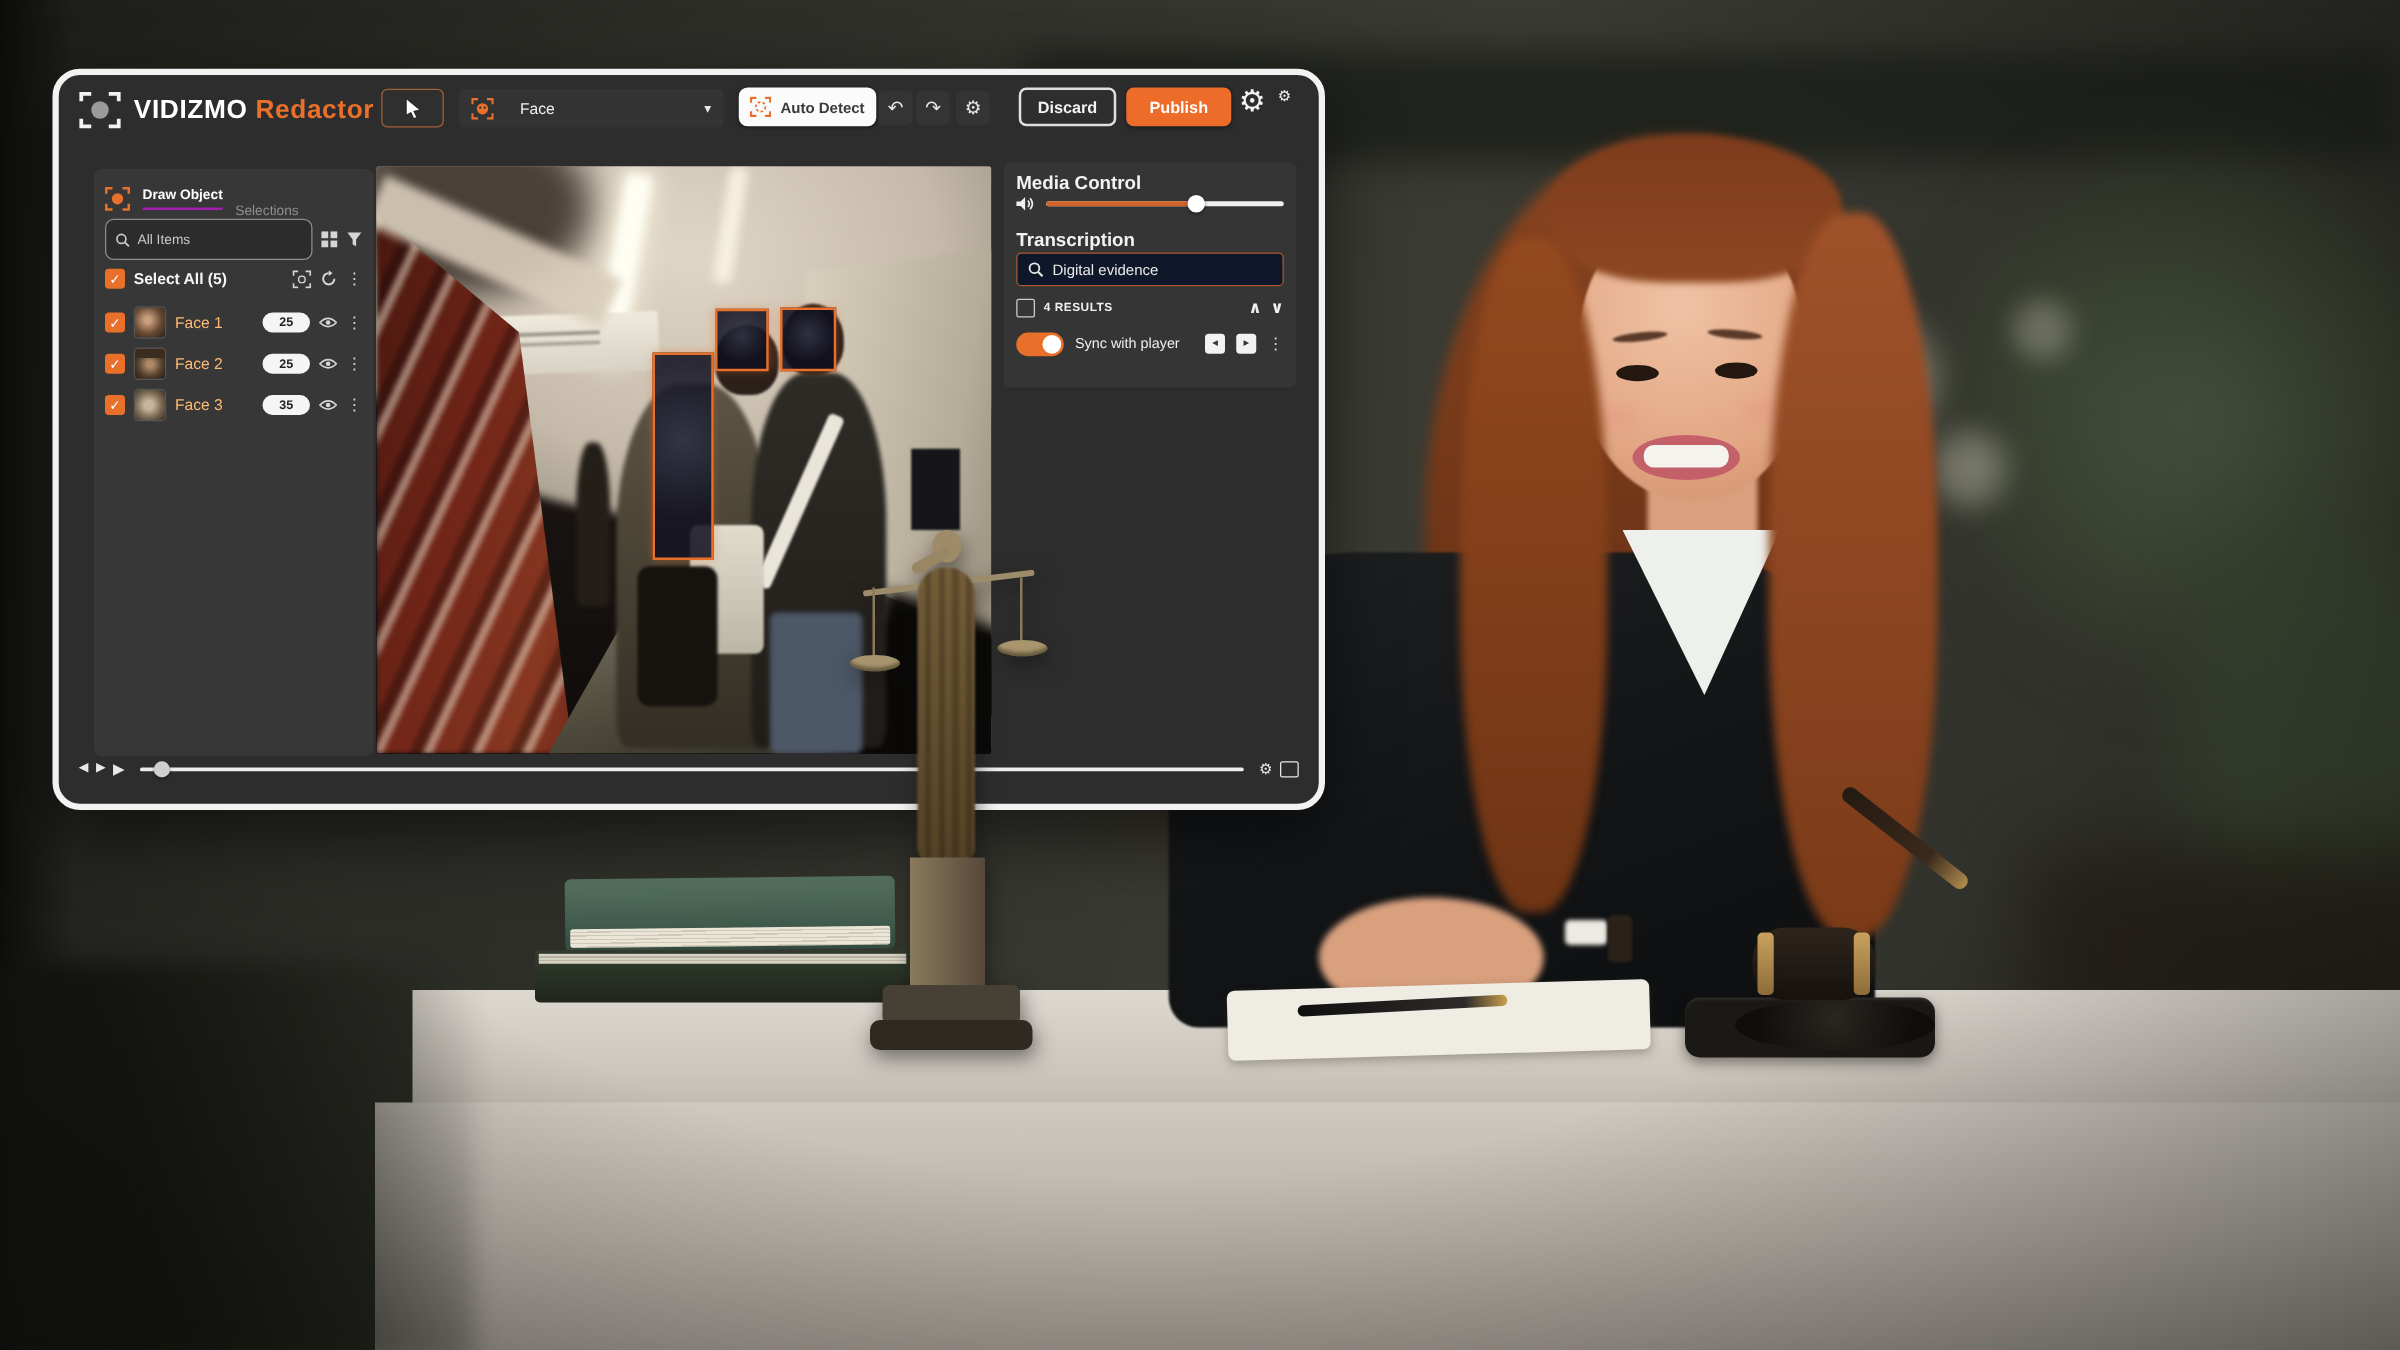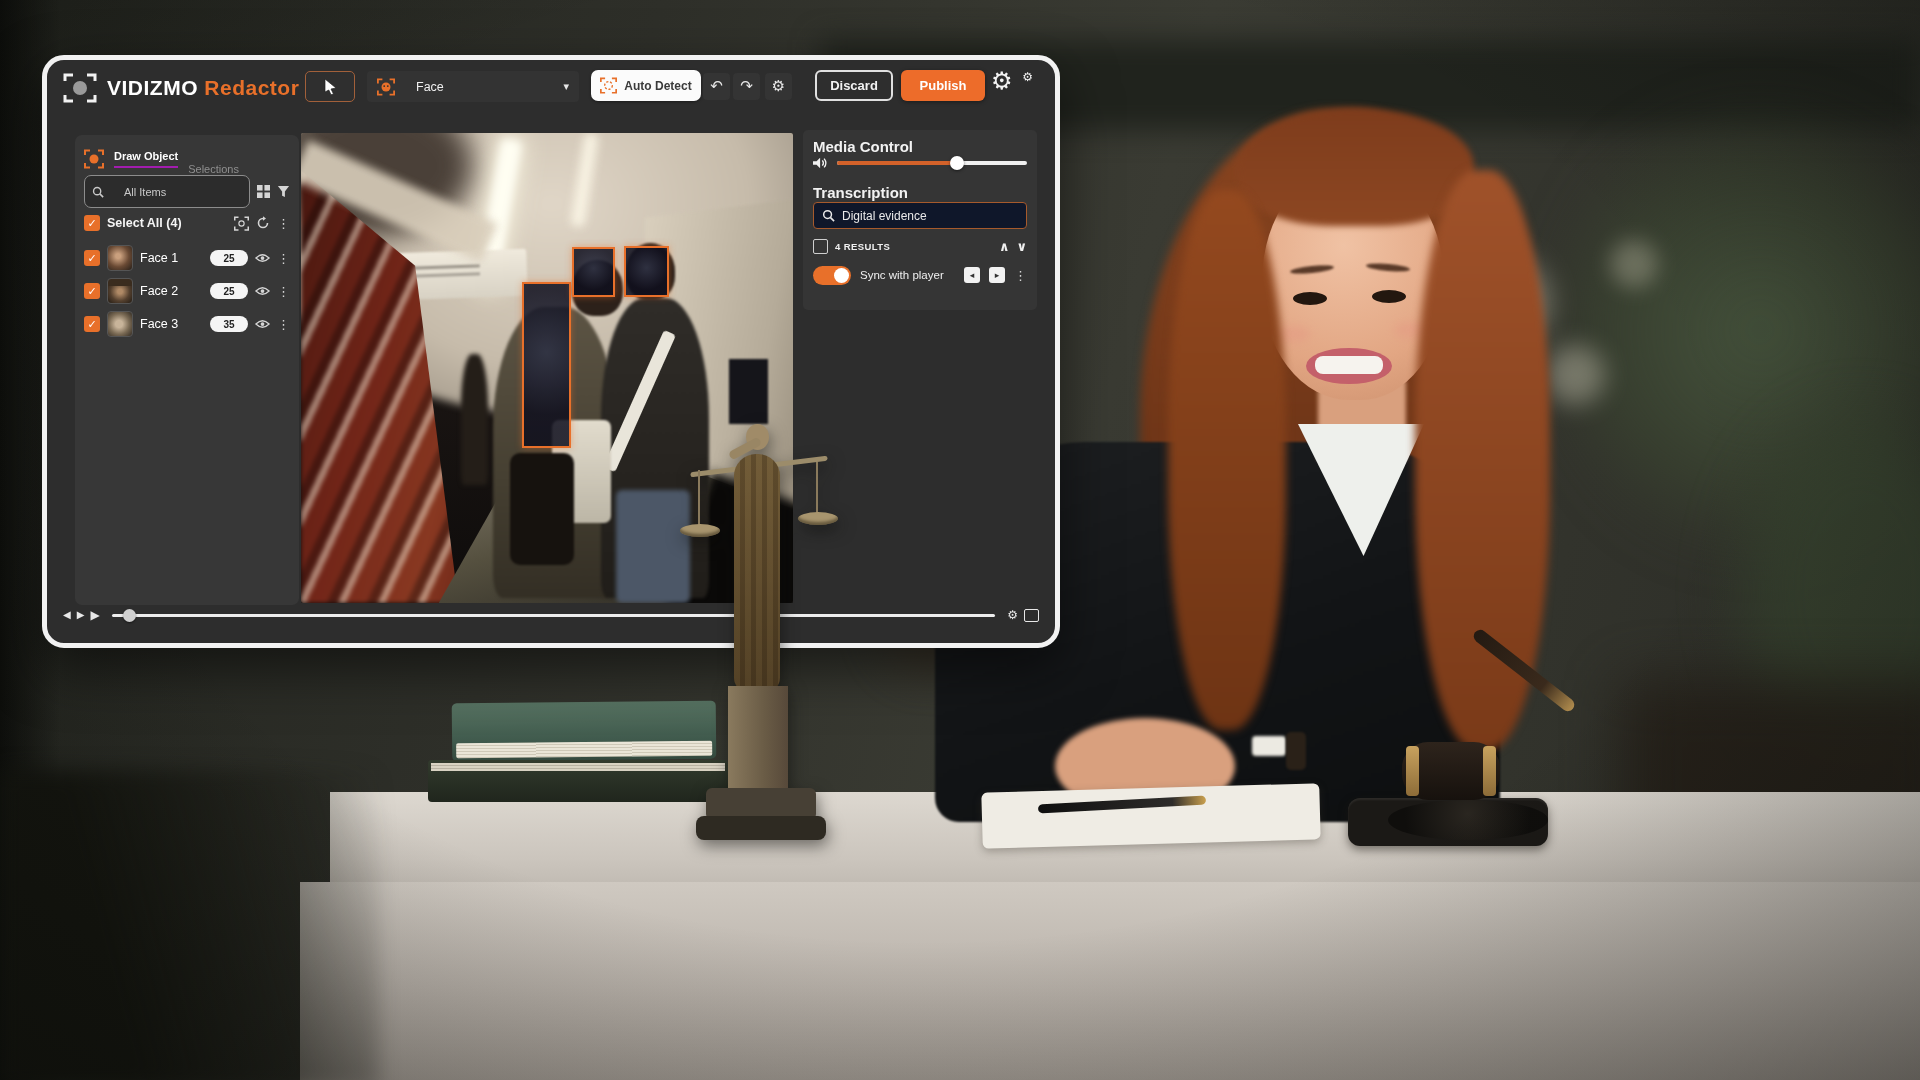--- a/index.html
+++ b/index.html
@@ -98,30 +98,30 @@
   .gears{left:944px;top:9px;width:40px;height:34px;color:#f2f2f2;}
 
   
   .sidebar{left:28px;top:75px;width:224px;height:470px;background:#373737;border-radius:7px;}
   .sb-row{position:absolute;left:9px;right:9px;display:flex;align-items:center;}
   .sb-head{top:12px;height:24px;gap:10px;}
   .tab{font-size:11px;cursor:pointer;white-space:nowrap;}
   .tab.active{color:#fff;font-weight:bold;border-bottom:2px solid #a21caf;padding-bottom:4px;}
   .tab.inactive{color:#8f8f8f;margin-top:20px;}
   .sb-search{top:44px;height:25px;gap:7px;}
-  .searchbox{flex:1;height:23px;background:#2c2c2c;border:1px solid #8c8c8c;border-radius:7px;display:flex;align-items:center;gap:20px;padding:4px 7px;color:#c9c9c9;font-size:11px;}
+  .searchbox{flex:1;height:23px;background:#2c2c2c;border:1px solid #8c8c8c;border-radius:7px;display:flex;align-items:center;gap:6px;padding:4px 7px;color:#c9c9c9;font-size:11px;}
   .sb-selectall{top:76px;height:24px;gap:7px;}
   .checkbox{width:16px;height:16px;border-radius:3px;background:#e8702a;color:#fff;font-size:11px;display:flex;align-items:center;justify-content:center;flex:none;cursor:pointer;}
   .sa-label{font-size:12.5px;font-weight:bold;color:#f5f5f5;flex:1;}
   .sb-item{height:30px;gap:7px;}
   .thumb{width:26px;height:26px;border-radius:4px;flex:none;border:1px solid #555;box-sizing:border-box;}
   .thumb1{background:radial-gradient(circle at 42% 42%,#caa07e 12%,#6a4a34 55%,#2e241c 95%);}
   .thumb2{background:linear-gradient(180deg,#3a2c1e 0 30%,rgba(0,0,0,0) 30%),radial-gradient(circle at 50% 52%,#b08a66 14%,#54402e 55%,#241c14 95%);}
   .thumb3{background:radial-gradient(circle at 46% 50%,#c8b49a 20%,#7a6a54 58%,#3a3228 95%);}
-  .item-label{font-size:12.5px;color:#ffffff;flex:1;}
+  .item-label{font-size:12.5px;color:#fdba74;flex:1;}
   .pill{min-width:30px;height:16px;border-radius:9px;background:#f5f5f5;color:#222;font-size:10px;font-weight:bold;display:flex;align-items:center;justify-content:center;padding:0 4px;}
   .kebab{color:#d5d5d5;font-size:13px;cursor:pointer;}
   .sbicon{color:#d5d5d5;cursor:pointer;display:flex;align-items:center;}
 
   
   .video{left:254px;top:73px;width:492px;height:470px;background:#000;overflow:hidden;border-radius:2px;}
   .v{position:absolute;}
   .v-base{inset:0;background:linear-gradient(180deg,#2a2320 0%,#191412 55%,#0e0c0b 100%);}
   .v-arch{left:-12%;top:-40%;width:126%;height:100%;border-radius:50%;background:radial-gradient(ellipse at 50% 55%,#e0d6c7 0%,#c6bbaa 45%,#958c7e 72%,#5c554b 100%);filter:blur(4px);}
   .v-arch-dark{left:-5%;top:-8%;width:40%;height:30%;background:#4a4038;filter:blur(14px);border-radius:50%;}
@@ -354,21 +354,21 @@
           <svg width="13" height="13" viewBox="0 0 14 14">
             <path d="M1 1 H13 L8.5 7 V13 L5.5 11.5 V7 Z" fill="#d5d5d5"></path>
           </svg>
         </span>
       </div>
 
       <div class="sb-row sb-selectall">
         <span class="checkbox g">
             <span>✓</span>
           </span>
-        <span class="sa-label">Select All (4)</span>
+        <span class="sa-label">Select All (5)</span>
         <span class="sbicon">
           <svg width="15" height="15" viewBox="0 0 20 20">
             <g stroke="#d5d5d5" stroke-width="2" fill="none">
               <path d="M1 6 V1.5 H6"></path>
                 <path d="M14 1.5 H19 V6"></path>
                 <path d="M19 14 V18.5 H14"></path>
                 <path d="M6 18.5 H1 V14"></path>
             </g>
               <circle cx="10" cy="10" r="3.5" fill="none" stroke="#d5d5d5" stroke-width="1.5"></circle>
           </svg>

